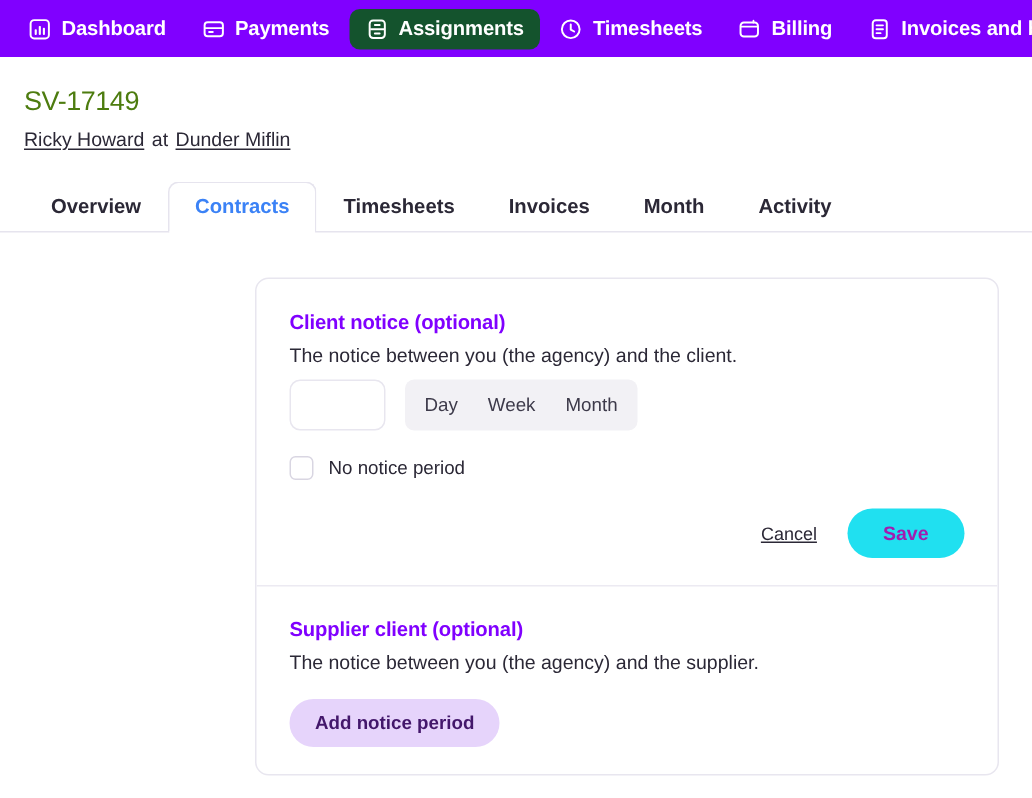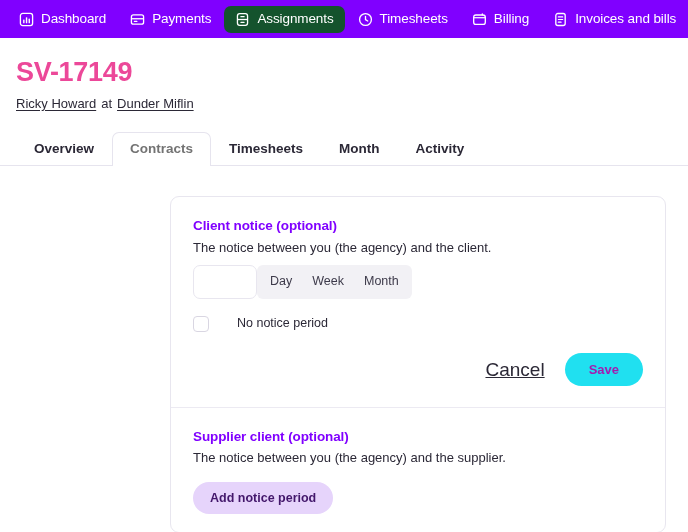--- a/index.html
+++ b/index.html
@@ -22,40 +22,40 @@
     white-space: nowrap;
   }
   .nav-item {
     display: flex;
     align-items: center;
     gap: 7px;
     padding: 6px 11px;
     border-radius: 7px;
     color: #ffffff;
     font-size: 13.5px;
-    font-weight: 400;
+    font-weight: 700;
     letter-spacing: -0.1px;
     cursor: pointer;
     line-height: 1;
   }
   .nav-item.active { background: #14532d; }
   .nav-icon {
     width: 15px; height: 15px;
     display: inline-flex;
     align-items: center; justify-content: center;
     flex: 0 0 auto;
   }
   .nav-icon svg { display: block; }
 
   
   .page-head { padding: 18px 16px 0 16px; }
   .page-title {
-    font-size: 27px;
-    font-weight: 700;
-    color: #ec4899;
+    font-size: 18px;
+    font-weight: 400;
+    color: #4d7c0f;
     letter-spacing: -0.3px;
     line-height: 1.25;
   }
   .subtitle {
     margin-top: 4px;
     font-size: 13px;
     color: #2b2836;
     line-height: 1.5;
   }
   .subtitle a {
@@ -91,21 +91,21 @@
     color: #2b2836;
     padding: 9px 17px 11px 17px;
     cursor: pointer;
     line-height: 1;
     border: 1px solid transparent;
     border-bottom: none;
     border-radius: 7px 7px 0 0;
     position: relative;
   }
   .tab.active {
-    color: #737373;
+    color: #3b82f6;
     background: #ffffff;
     border-color: #e6e4ee;
   }
   .tab.active::after {
     content: "";
     position: absolute;
     left: 0; right: 0; bottom: -1px;
     height: 2px;
     background: #ffffff;
   }
@@ -142,20 +142,21 @@
   .field-label {
     margin-top: 18px;
     font-size: 12.5px;
     color: #4a4757;
     line-height: 1.3;
   }
 
   .row-controls {
     margin-top: 7px;
     display: flex;
+    gap: 13px;
   }
   .qty-input {
     width: 64px;
     height: 34px;
     border: 1px solid #e8e6ef;
     border-radius: 7px;
     background: #ffffff;
     font-size: 13px;
     font-family: "Liberation Sans", sans-serif;
     color: #14121f;
@@ -176,21 +177,21 @@
     padding: 6px 9px;
     border-radius: 5px;
     cursor: pointer;
     line-height: 1;
   }
 
   .check-row {
     margin-top: 17px;
     display: flex;
     align-items: center;
-    gap: 28px;
+    gap: 10px;
   }
   .checkbox {
     width: 16px; height: 16px;
     border: 1px solid #d9d6e2;
     border-radius: 4px;
     background: #ffffff;
     cursor: pointer;
     flex: 0 0 auto;
   }
   .check-label {
@@ -200,21 +201,21 @@
   }
 
   .actions {
     margin-top: 19px;
     display: flex;
     justify-content: flex-end;
     align-items: center;
     gap: 14px;
   }
   .btn-cancel {
-    font-size: 19px;
+    font-size: 12px;
     color: #2b2836;
     background: none;
     border: none;
     font-family: "Liberation Sans", sans-serif;
     cursor: pointer;
     padding: 8px 6px;
     text-decoration: underline;
   }
   .btn-save {
     font-size: 13px;
@@ -320,20 +321,21 @@
     <a>Ricky Howard</a><span style="padding:0 5px;">at</span><a>Dunder Miflin</a>
   </div>
 </div>
 
 <div class="tabs-wrap">
   <div class="tabs-line"></div>
   <div class="tabs">
     <div class="tab">Overview</div>
     <div class="tab active">Contracts</div>
     <div class="tab">Timesheets</div>
+    <div class="tab">Invoices</div>
     <div class="tab">Month</div>
     <div class="tab">Activity</div>
   </div>
 </div>
 
 <div class="main">
   <div class="card">
 
     <div class="section">
       <div class="sec-title">Client notice (optional)</div>

